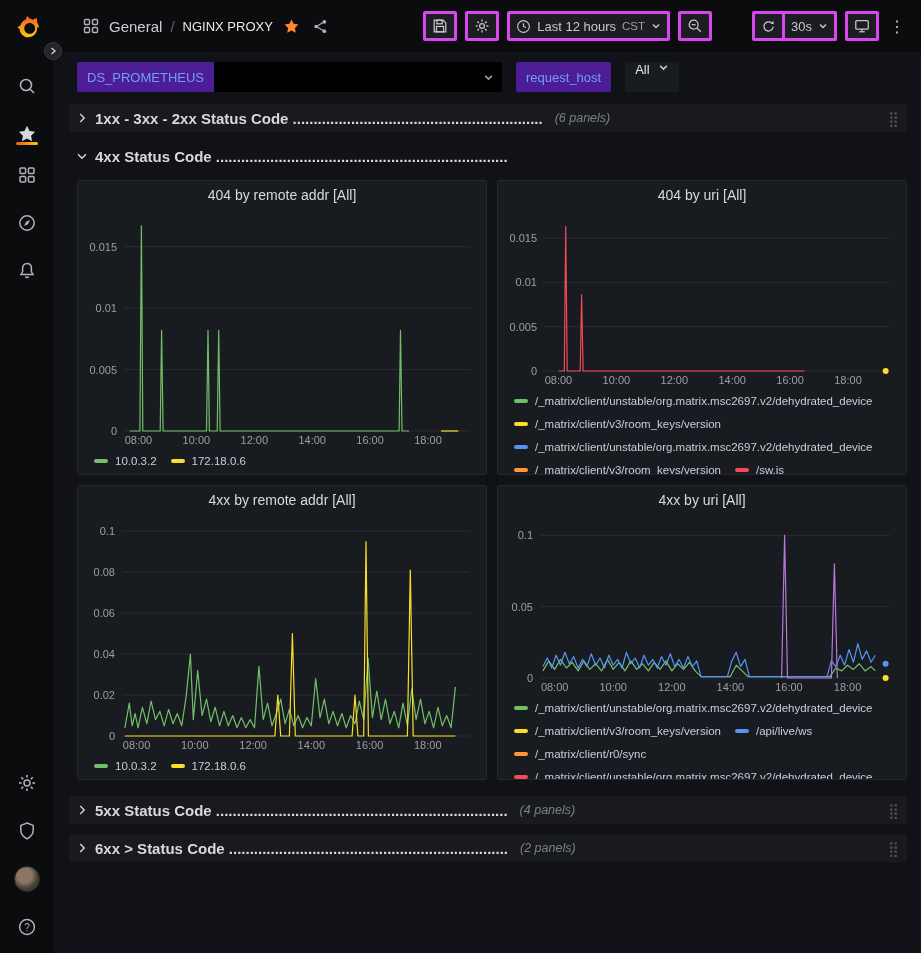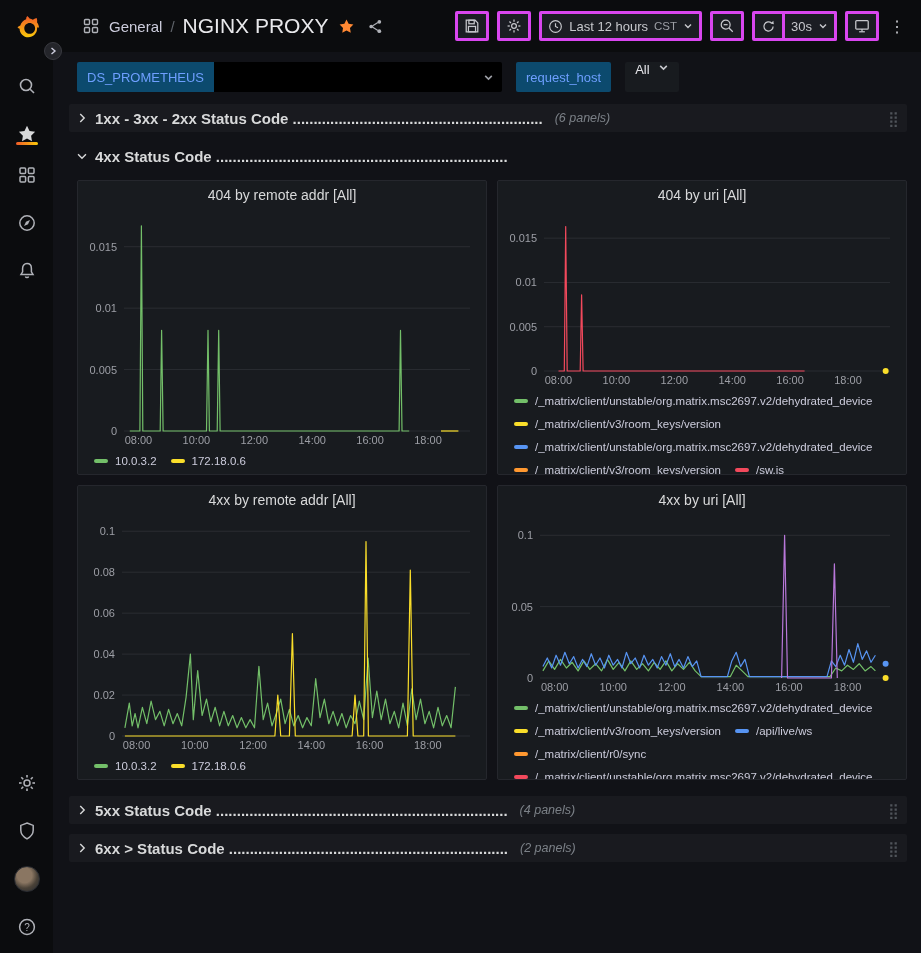--- a/index.html
+++ b/index.html
@@ -41,40 +41,40 @@
   
   .main { flex: 1; display: flex; flex-direction: column; min-width: 0; }
 
   .topbar {
     height: 52px; background: #0b0c0e; display: flex; align-items: center;
     padding: 0 14px 0 28px; flex: 0 0 52px;
   }
   .tb-left { display: flex; align-items: center; gap: 8px; min-width: 0; }
   .crumb-section { font-size: 15px; color: #ccccdc; cursor: pointer; }
   .crumb-sep { color: #60646b; font-size: 15px; }
-  .crumb-title { font-size: 21px; color: #e9e9ec; font-weight: 500; }
+  .crumb-title { font-size: 13px; color: #e9e9ec; font-weight: 500; }
   .tb-right { margin-left: auto; display: flex; align-items: center; gap: 8px; }
   .tb-btn {
     height: 30px; min-width: 30px; padding: 0 6px; background: #1b1d23;
     border: 3px solid #d946ef; border-radius: 2px; color: #c7c8cd;
     display: inline-flex; align-items: center; justify-content: center; gap: 6px;
     cursor: pointer; font-size: 13px; white-space: nowrap;
   }
-  .tb-group { display: inline-flex; }
+  .tb-group { display: inline-flex; margin-left: 32px; }
   .tb-group .tb-btn:first-child { border-radius: 2px 0 0 2px; }
   .tb-group .tb-btn:last-child { border-radius: 0 2px 2px 0; border-left: none; }
   .tz-tag { font-size: 11.5px; color: #9d9fa6; }
   .icon-btn-plain { background: transparent; border: none; cursor: pointer; display:inline-flex; align-items:center; padding: 0 2px; }
 
   
   .subbar { display: flex; align-items: center; padding: 10px 14px 8px 24px; gap: 14px; flex: 0 0 auto; }
   .var-group { display: flex; align-items: stretch; }
   .var-label {
     height: 30px; display: flex; align-items: center; padding: 0 10px;
-    background: #0c4a6e; color: #6e9fff; font-size: 13px; font-weight: 500;
+    background: #4c1d95; color: #6e9fff; font-size: 13px; font-weight: 500;
     border-radius: 2px 0 0 2px; cursor: default;
   }
   .var-label.solo { border-radius: 2px; cursor: pointer; }
   .var-select-black {
     width: 288px; height: 30px; background: #000; border-radius: 0 2px 2px 0;
     display: flex; align-items: center; justify-content: flex-end; padding-right: 8px; cursor: pointer;
   }
   .var-select {
     height: 30px; background: #181b1f; border-radius: 2px; color: #e5e5ea;
     display: flex; align-items: flex-start; gap: 8px; padding: 0 10px; font-size: 13px; cursor: pointer;

